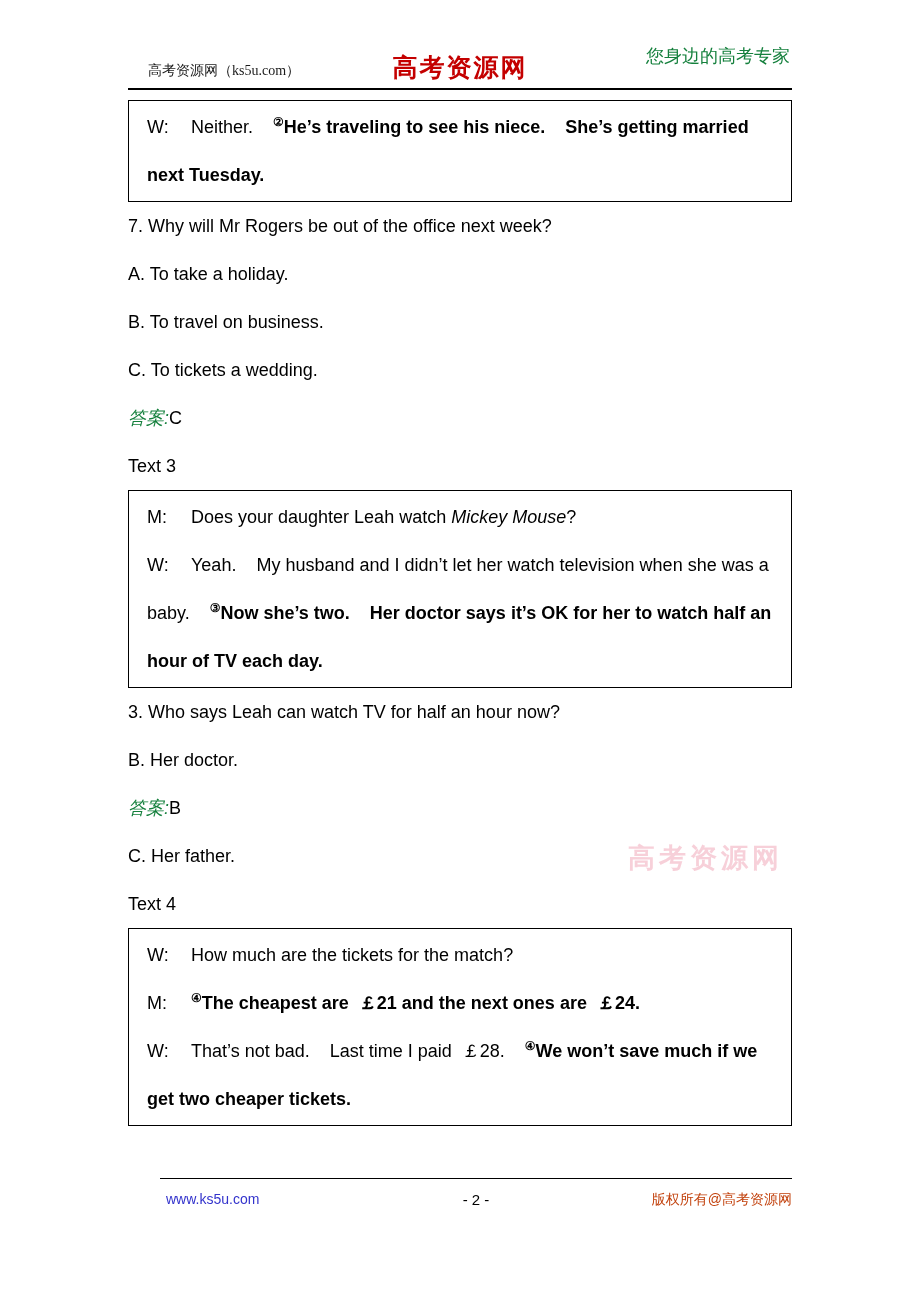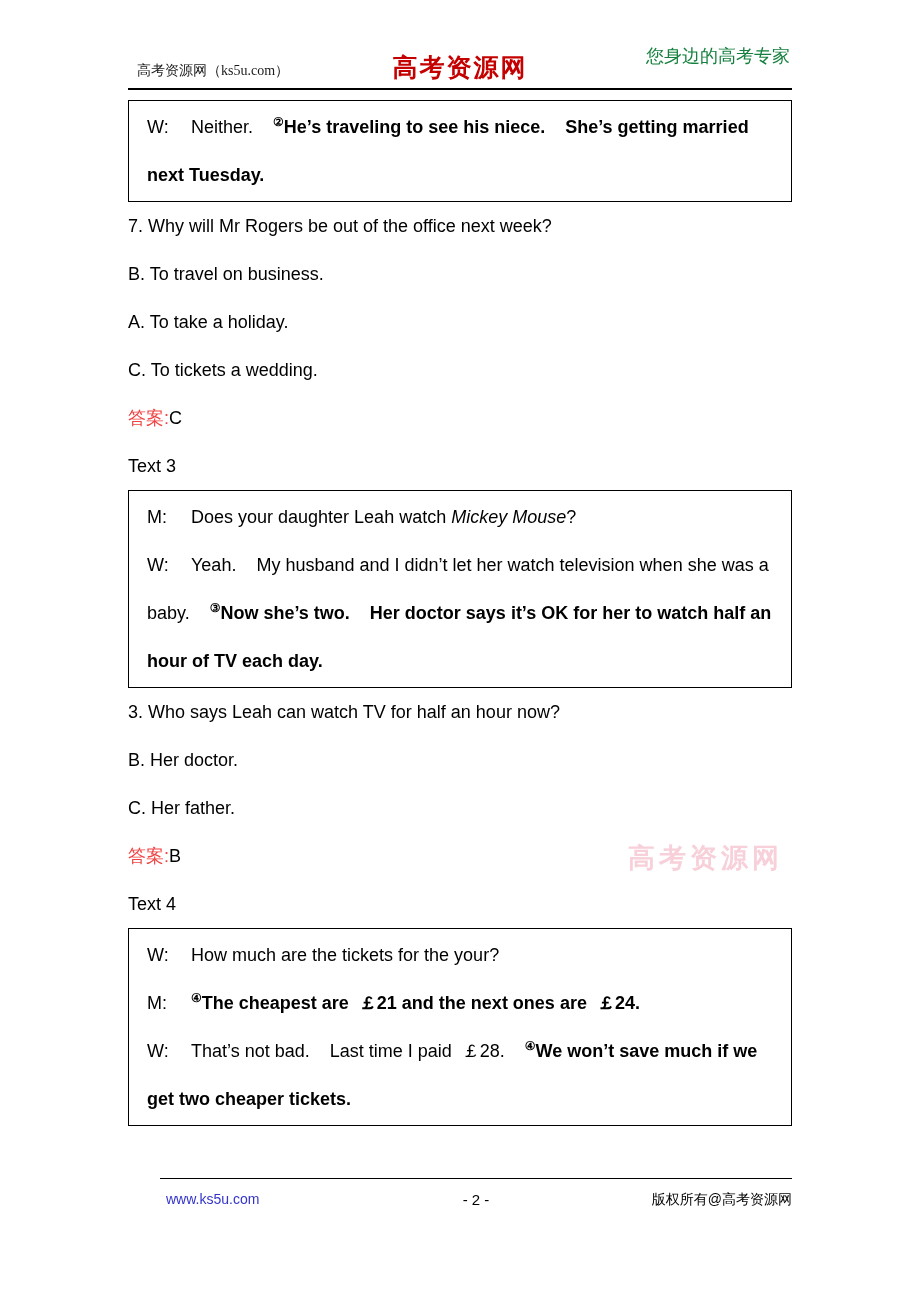--- a/index.html
+++ b/index.html
@@ -13,59 +13,59 @@
     color:#000;
     overflow:hidden;
   }
   
   header {
     position:absolute; top:52px; left:128px; right:128px;
     height:38px;
     border-bottom:2px solid #000;
     font-family:"Liberation Serif", serif;
   }
-  .h-left  { position:absolute; left:9px;  bottom:8px; font-size:14px; color:#1a1a1a; }
+  .h-left  { position:absolute; left:20px;  bottom:8px; font-size:14px; color:#1a1a1a; }
   .h-center{ position:absolute; left:50%; transform:translateX(-50%); bottom:4px;
              font-size:25px; font-weight:bold; color:#c40000; letter-spacing:2px;
              font-family:"DejaVu Serif", serif; }
   .h-right { position:absolute; right:2px; bottom:20px; font-size:18px; color:#15803d; }
   
   main {
     position:absolute; top:100px; left:128px; width:664px;
     font-size:18px;
   }
   .line { line-height:48px; white-space:pre-wrap; }
   .dialog-box {
     border:1px solid #000;
     padding:2px 18px;
   }
   .speaker { display:inline-block; min-width:44px; }
   sup.marker { font-size:12px; font-weight:bold; vertical-align:7px; line-height:0; }
   b { font-weight:bold; }
   i { }
-  .answer-label { color:#ef4444; }
+  .answer-label { color:#15803d;font-style:italic; }
   
   .watermark {
     position:absolute; left:628px; top:840px;
     font-size:27px; font-weight:bold; letter-spacing:4px;
     color:rgba(238,150,170,0.45);
     font-family:"DejaVu Serif", serif;
     pointer-events:none;
   }
   
   footer {
     position:absolute; left:128px; right:128px; top:1178px;
     border-top:1px solid #000;
     padding-top:12px;
     font-size:14px;
     margin-left:32px;
   }
   .f-left  { position:absolute; left:6px; top:12px; color:#3333cc; cursor:pointer; }
   .f-center{ position:absolute; left:50%; transform:translateX(-50%); top:12px; color:#000; font-size:15px; }
-  .f-right { position:absolute; right:0; top:12px; color:#000000; cursor:pointer; }
+  .f-right { position:absolute; right:0; top:12px; color:#c2410c; cursor:pointer; }
 </style>
 </head>
 <body>
 
 <div class="sheet">
 
   <div class="watermark">高考资源网</div>
 
   <header>
     <span class="h-left">高考资源网（ks5u.com）</span>
@@ -73,41 +73,41 @@
     <span class="h-right">您身边的高考专家</span>
   </header>
 
   <main>
 
     <div class="dialog-box">
       <p class="line"><span class="speaker">W:</span><span>Neither.    </span><sup class="marker">②</sup><b>He’s traveling to see his niece.    She’s getting married next Tuesday.</b></p>
     </div>
 
     <p class="line">7. Why will Mr Rogers be out of the office next week?</p>
+    <p class="line">A. To take a holiday.</p>
     <p class="line">B. To travel on business.</p>
-    <p class="line">A. To take a holiday.</p>
     <p class="line">C. To tickets a wedding.</p>
     <p class="line"><span class="answer-label">答案:</span><span>C</span></p>
 
     <p class="line">Text 3</p>
 
     <div class="dialog-box">
       <p class="line"><span class="speaker">M:</span><span>Does your daughter Leah watch </span><i>Mickey Mouse</i><span>?</span></p>
       <p class="line"><span class="speaker">W:</span><span>Yeah.    My husband and I didn’t let her watch television when she was a baby.    </span><sup class="marker">③</sup><b>Now she’s two.    Her doctor says it’s OK for her to watch half an hour of TV each day.</b></p>
     </div>
 
     <p class="line">3. Who says Leah can watch TV for half an hour now?</p>
     <p class="line">B. Her doctor.</p>
+    <p class="line"><span class="answer-label">答案:</span><span>B</span></p>
     <p class="line">C. Her father.</p>
-    <p class="line"><span class="answer-label">答案:</span><span>B</span></p>
 
     <p class="line">Text 4</p>
 
     <div class="dialog-box">
-      <p class="line"><span class="speaker">W:</span><span>How much are the tickets for the your?</span></p>
+      <p class="line"><span class="speaker">W:</span><span>How much are the tickets for the match?</span></p>
       <p class="line"><span class="speaker">M:</span><sup class="marker">④</sup><b>The cheapest are  ￡21 and the next ones are  ￡24.</b></p>
       <p class="line"><span class="speaker">W:</span><span>That’s not bad.    Last time I paid  ￡28.    </span><sup class="marker">④</sup><b>We won’t save much if we get two cheaper tickets.</b></p>
     </div>
 
   </main>
 
   <footer>
     <span class="f-left">www.ks5u.com</span>
     <span class="f-center">- 2 -</span>
     <span class="f-right">版权所有@高考资源网</span>

